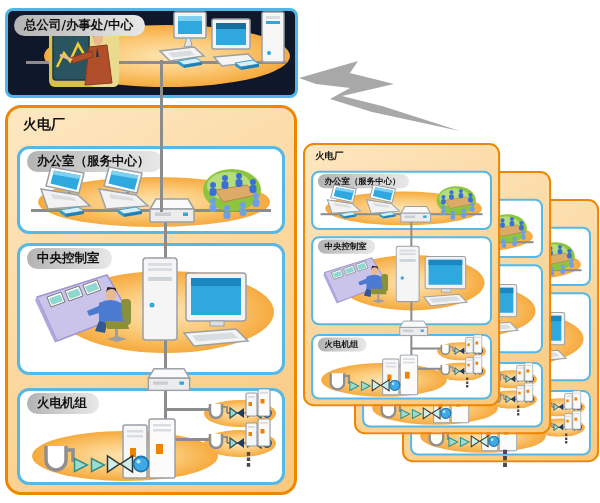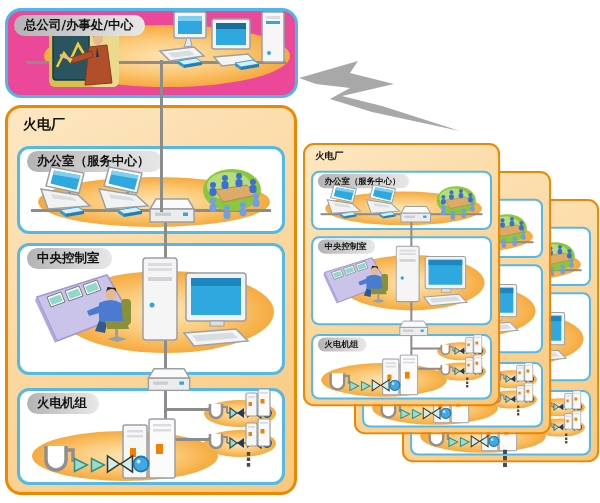--- a/index.html
+++ b/index.html
@@ -12,22 +12,22 @@
 .gline{position:absolute;background:var(--line-gray);}
 .ellipse{position:absolute;border-radius:50%;}
 .orange{background:radial-gradient(closest-side,#fde4b2 0%,#fbc977 55%,#f6aa3e 100%);}
 .pill{position:absolute;font-size:12.5px;font-weight:bold;color:#111;
   background:linear-gradient(90deg,#b3b3b3,#d9d9d9 70%,#e8e8e8);
   border-radius:11px;padding:2px 12px 3px 10px;white-space:nowrap;line-height:1.25;}
 .dev{position:absolute;line-height:0;}
 .vdots{position:absolute;font-weight:bold;color:#4a4a4a;font-size:19px;line-height:1;}
 
 
-#hq-box{position:absolute;left:5px;top:8px;width:293px;height:90px;background:#ec4899;
-  border:3px solid var(--hq-border);border-radius:16px;box-sizing:border-box;}
+#hq-box{position:absolute;left:5px;top:8px;width:293px;height:90px;background:#0f172a;
+  border:3px solid var(--hq-border);border-radius:8px;box-sizing:border-box;}
 .hq-el{left:36px;top:14px;width:246px;height:62px;}
 .hq-lan{left:18px;top:50px;width:260px;height:3px;}
 .hq-pill{left:6px;top:4px;}
 .presenter-pos{left:40px;top:14px;}
 .ws1-pos{left:146px;top:0px;}
 .ws2-pos{left:202px;top:0px;}
 .adA-pos{left:167px;top:44px;}
 .adB-pos{left:224px;top:46px;}
 
 

